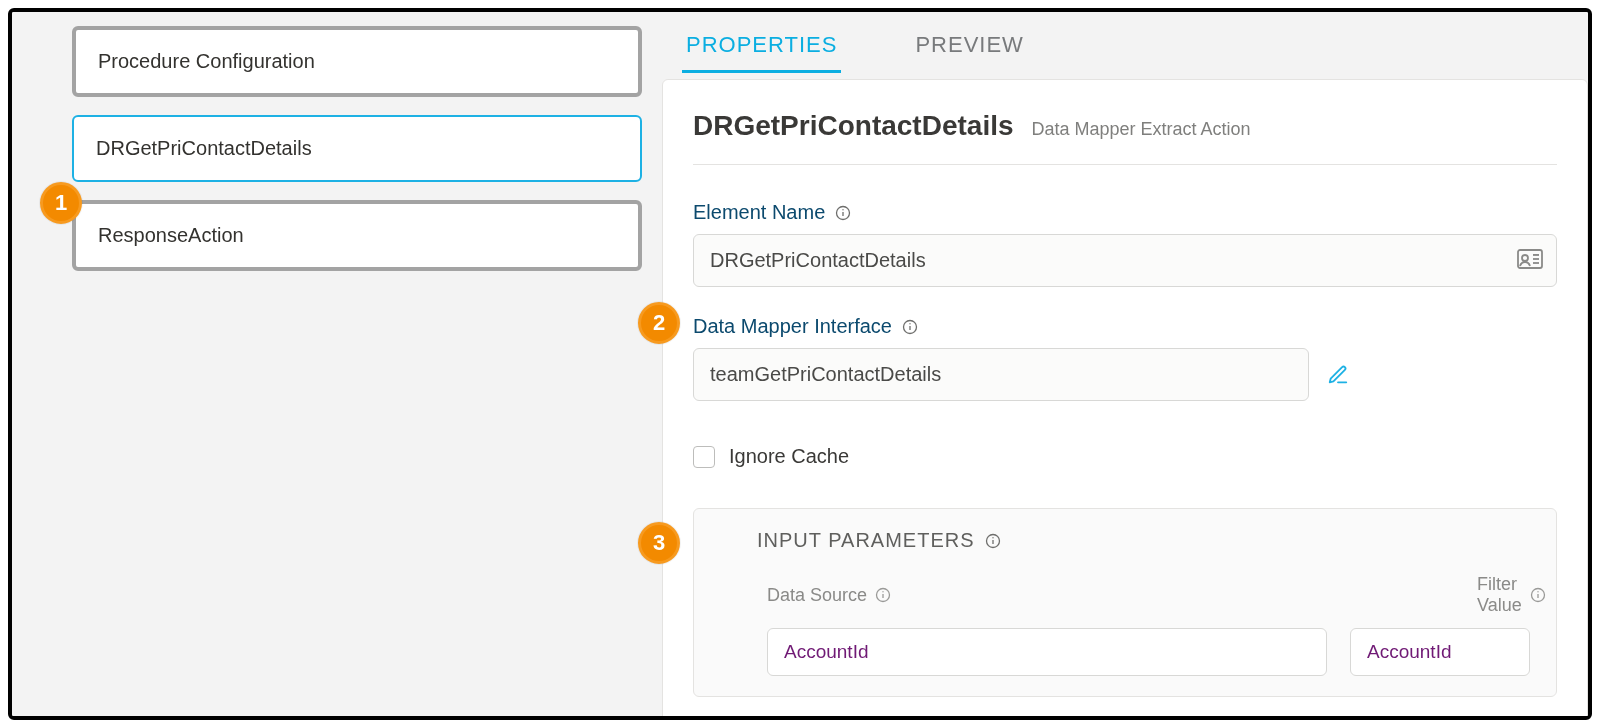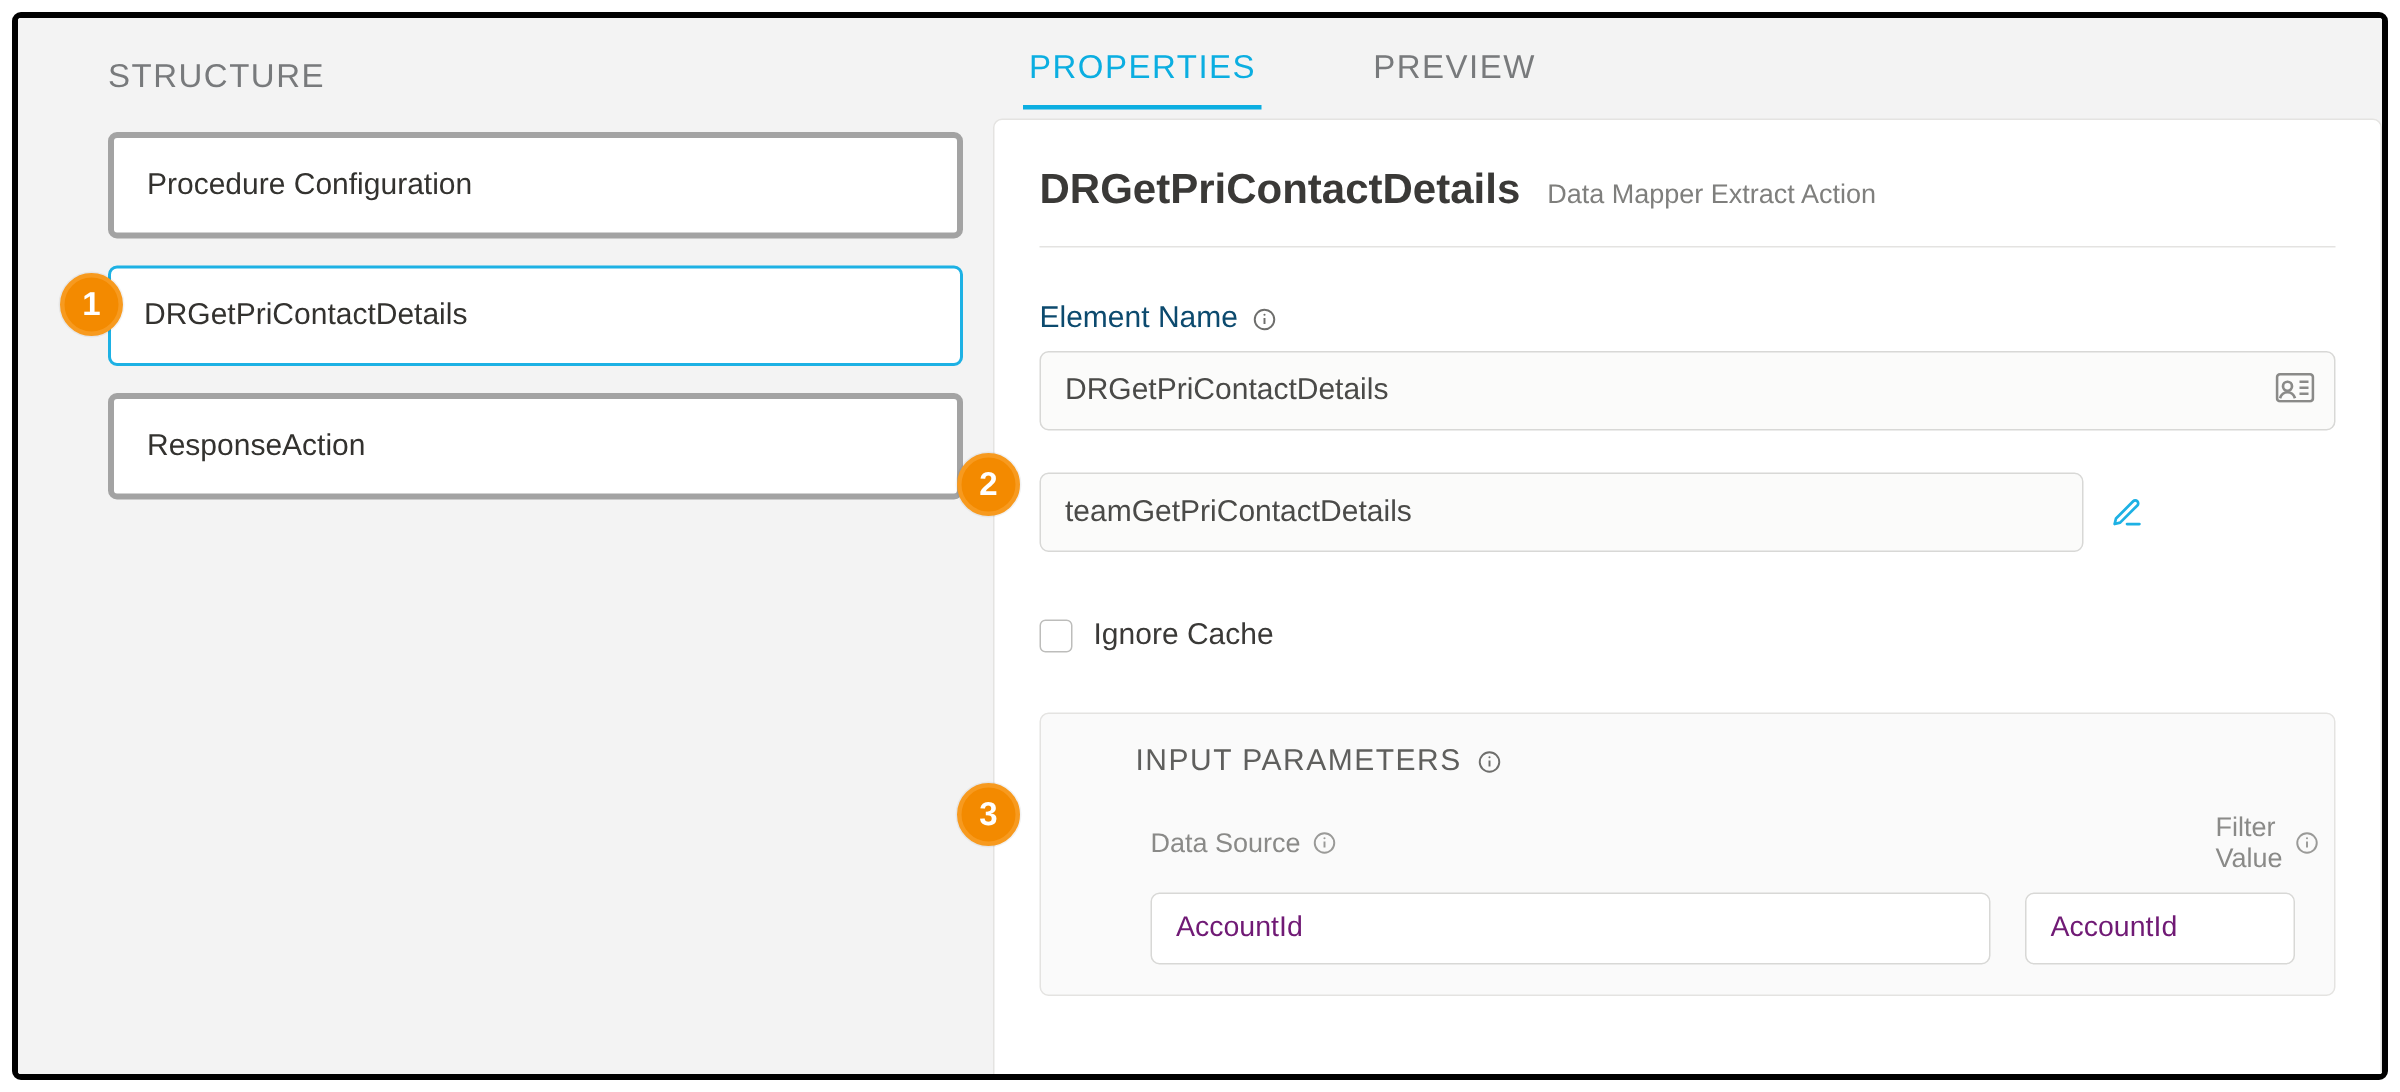--- a/index.html
+++ b/index.html
@@ -226,21 +226,20 @@
   .c2 { left: 626px; top: 290px; }
   .c3 { left: 626px; top: 510px; }
 </style>
 </head>
 <body>
 
 <div class="outer">
   <div class="app">
 
     <div class="left-pane">
-      <div class="left-heading">STRUCTURE</div>
 
       <div class="struct-card">
         <span>Procedure Configuration</span>
       </div>
 
       <div class="struct-card selected">
         <span>DRGetPriContactDetails</span>
       </div>
 
       <div class="struct-card">
@@ -277,22 +276,32 @@
                 <rect x="1" y="1" width="24" height="18" rx="2"></rect>
                 <circle cx="8" cy="9" r="3"></circle>
                 <path d="M3 17c1-3 3-4 5-4s4 1 5 4"></path>
                 <line x1="16" y1="6" x2="22" y2="6"></line>
                 <line x1="16" y1="10" x2="22" y2="10"></line>
                 <line x1="16" y1="14" x2="22" y2="14"></line>
               </svg>
           </span>
         </div>
 
+        <div class="field-label-row">
+          <span class="field-label">Data Mapper Interface</span>
+          <span class="info-icon">
+            <svg viewBox="0 0 16 16" fill="none" stroke="#6e6e6c" stroke-width="1.3">
+                <circle cx="8" cy="8" r="6.5"></circle>
+                <line x1="8" y1="7" x2="8" y2="11"></line>
+                <circle cx="8" cy="4.8" r="0.7" fill="#6e6e6c" stroke="none"></circle>
+              </svg>
+          </span>
+        </div>
         <div class="input-row">
-          <input class="text-input" style="width: 696px;" value="teamGetPriContactDetails">
+          <input class="text-input" style="width: 616px;" value="teamGetPriContactDetails">
           <span class="edit-icon">
             <svg viewBox="0 0 24 24" width="22" height="22" fill="none" stroke="#1db1e4" stroke-width="2" stroke-linecap="round" stroke-linejoin="round">
                 <path d="M12 20h9"></path>
                 <path d="M16.5 3.5a2.12 2.12 0 0 1 3 3L7 19l-4 1 1-4 12.5-12.5z"></path>
               </svg>
           </span>
         </div>
 
         <div class="checkbox-row">
           <div class="checkbox"></div>

